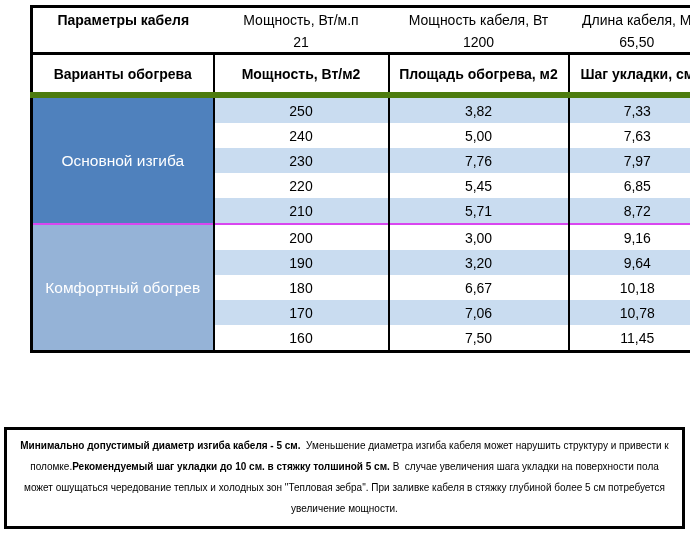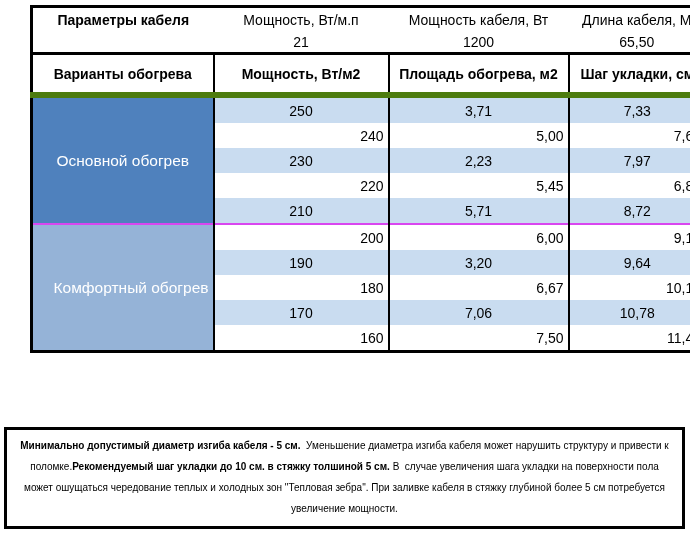--- a/index.html
+++ b/index.html
@@ -54,21 +54,21 @@
     border-top: 3px solid #000000;
     border-bottom: 6px solid #4d7c0f;
     background: #ffffff;
   }
   tr.col-header-row th + th { border-left: 2px solid #000000; }
 
   
   tr.data-row td { height: 25px; border-left: 2px solid #000000; }
   tr.data-row td.sec { border-left: none; }
   tr.data-row.stripe td { background: #C9DCF0; }
-  tr.data-row.plain td { background: #ffffff; text-align: right; }
+  tr.data-row.plain td { background: #ffffff; }
 
   td.sec {
     color: #ffffff;
     font-size: 15.5px;
     font-weight: normal;
   }
   td.sec1 { background: #4F81BD !important; }
   td.sec2 { background: #95B3D7 !important; }
 
   tr.section-start td { border-top: 2px solid #d946ef; }
@@ -120,50 +120,50 @@
     </tr>
 
     <tr class="col-header-row">
       <th>Варианты обогрева</th>
       <th>Мощность, Вт/м2</th>
       <th>Площадь обогрева, м2</th>
       <th>Шаг укладки, см</th>
     </tr>
 
     <tr class="data-row stripe">
-      <td class="sec sec1" rowspan="5">Основной обогрев</td>
+      <td class="sec sec1" rowspan="5">Основной изгиба</td>
       <td>250</td>
-      <td>3,71</td>
+      <td>3,82</td>
       <td>7,33</td>
     </tr>
     <tr class="data-row plain">
       <td>240</td>
       <td>5,00</td>
       <td>7,63</td>
     </tr>
     <tr class="data-row stripe">
       <td>230</td>
-      <td>2,23</td>
+      <td>7,76</td>
       <td>7,97</td>
     </tr>
     <tr class="data-row plain">
       <td>220</td>
       <td>5,45</td>
       <td>6,85</td>
     </tr>
     <tr class="data-row stripe">
       <td>210</td>
       <td>5,71</td>
       <td>8,72</td>
     </tr>
 
     <tr class="data-row plain section-start">
       <td class="sec sec2" rowspan="5">Комфортный обогрев</td>
       <td>200</td>
-      <td>6,00</td>
+      <td>3,00</td>
       <td>9,16</td>
     </tr>
     <tr class="data-row stripe">
       <td>190</td>
       <td>3,20</td>
       <td>9,64</td>
     </tr>
     <tr class="data-row plain">
       <td>180</td>
       <td>6,67</td>

